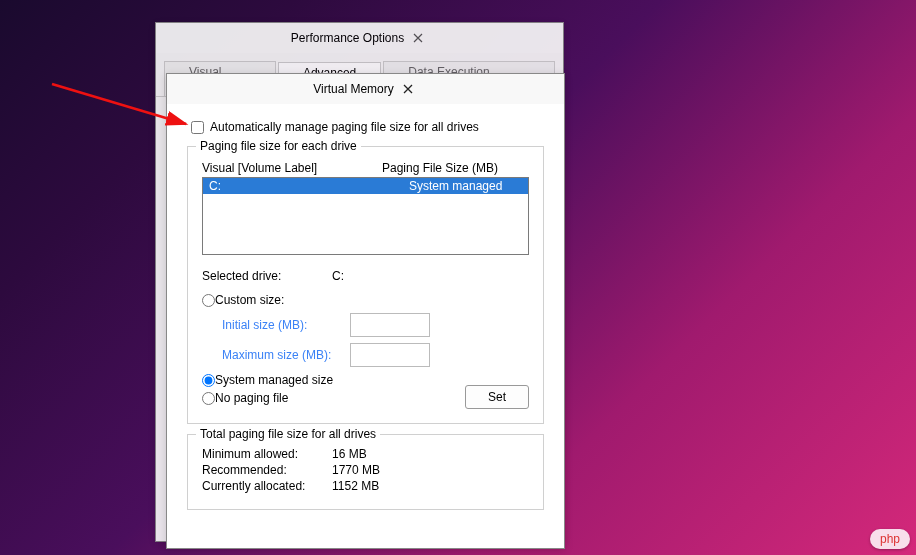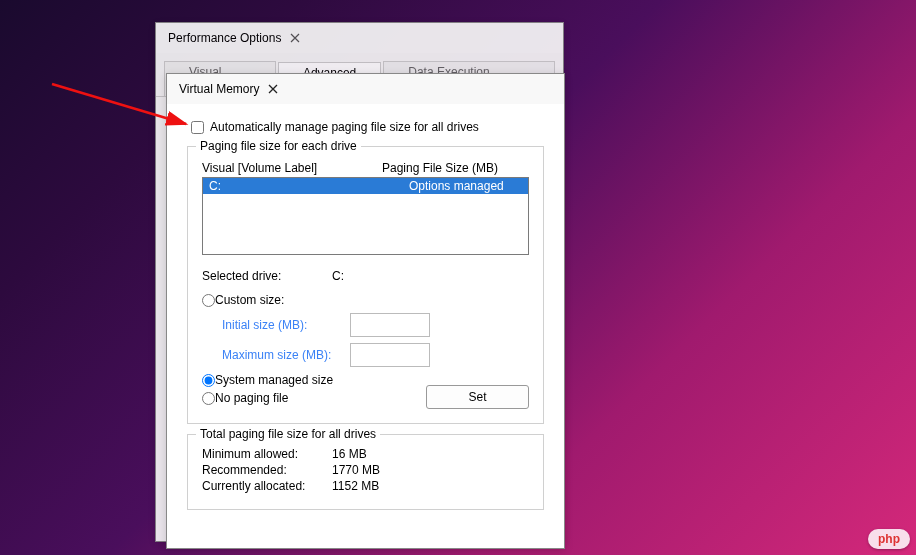--- a/index.html
+++ b/index.html
@@ -15,21 +15,21 @@
   }
   .window {
     position: absolute;
     background: #ffffff;
     border: 1px solid #888;
     box-shadow: 0 2px 8px rgba(0,0,0,0.15);
   }
   .titlebar {
     display: flex;
     align-items: center;
-    justify-content: flex-start;
+    justify-content: center;
     height: 30px;
     padding: 0 8px 0 12px;
     background: #f8f8f8;
   }
   .titlebar .title { font-size: 12px; color: #000; }
   .close-btn {
     width: 28px;
     height: 28px;
     display: flex;
     align-items: center;
@@ -151,21 +151,21 @@
     background: #fff;
     padding: 2px 4px;
   }
   
   .set-row {
     display: flex;
     justify-content: flex-end;
     margin-top: 8px;
   }
   .set-btn {
-    width: 103px;
+    width: 64px;
     height: 24px;
     border: 1px solid #999;
     border-radius: 3px;
     background: #fdfdfd;
     font-size: 12px;
     cursor: pointer;
   }
   
   .totals { margin-top: 2px; }
   
@@ -176,21 +176,21 @@
     z-index: 20;
     pointer-events: none;
   }
   
   .watermark {
     position: absolute;
     right: 6px;
     bottom: 6px;
     background: rgba(255,255,255,0.85);
     color: #d33;
-    font-weight: bold;
+    font-weight: normal;
     font-size: 12px;
     padding: 3px 10px;
     border-radius: 12px;
     box-shadow: 0 1px 3px rgba(0,0,0,0.3);
   }
 </style>
 </head>
 <body>
 
 <div class="window perf-window">
@@ -226,21 +226,21 @@
 
     <div class="groupbox">
       <div class="groupbox-title">Paging file size for each drive</div>
       <div class="drive-header">
         <span class="col1">Visual  [Volume Label]</span>
         <span>Paging File Size (MB)</span>
       </div>
       <div class="drive-list">
         <div class="drive-row">
           <span class="dc1">C:</span>
-          <span>Options managed</span>
+          <span>System managed</span>
         </div>
       </div>
 
       <div class="info-grid">
         <div class="info-row">
           <span class="label">Selected drive:</span>
           <span>C:</span>
         </div>
       </div>
 

